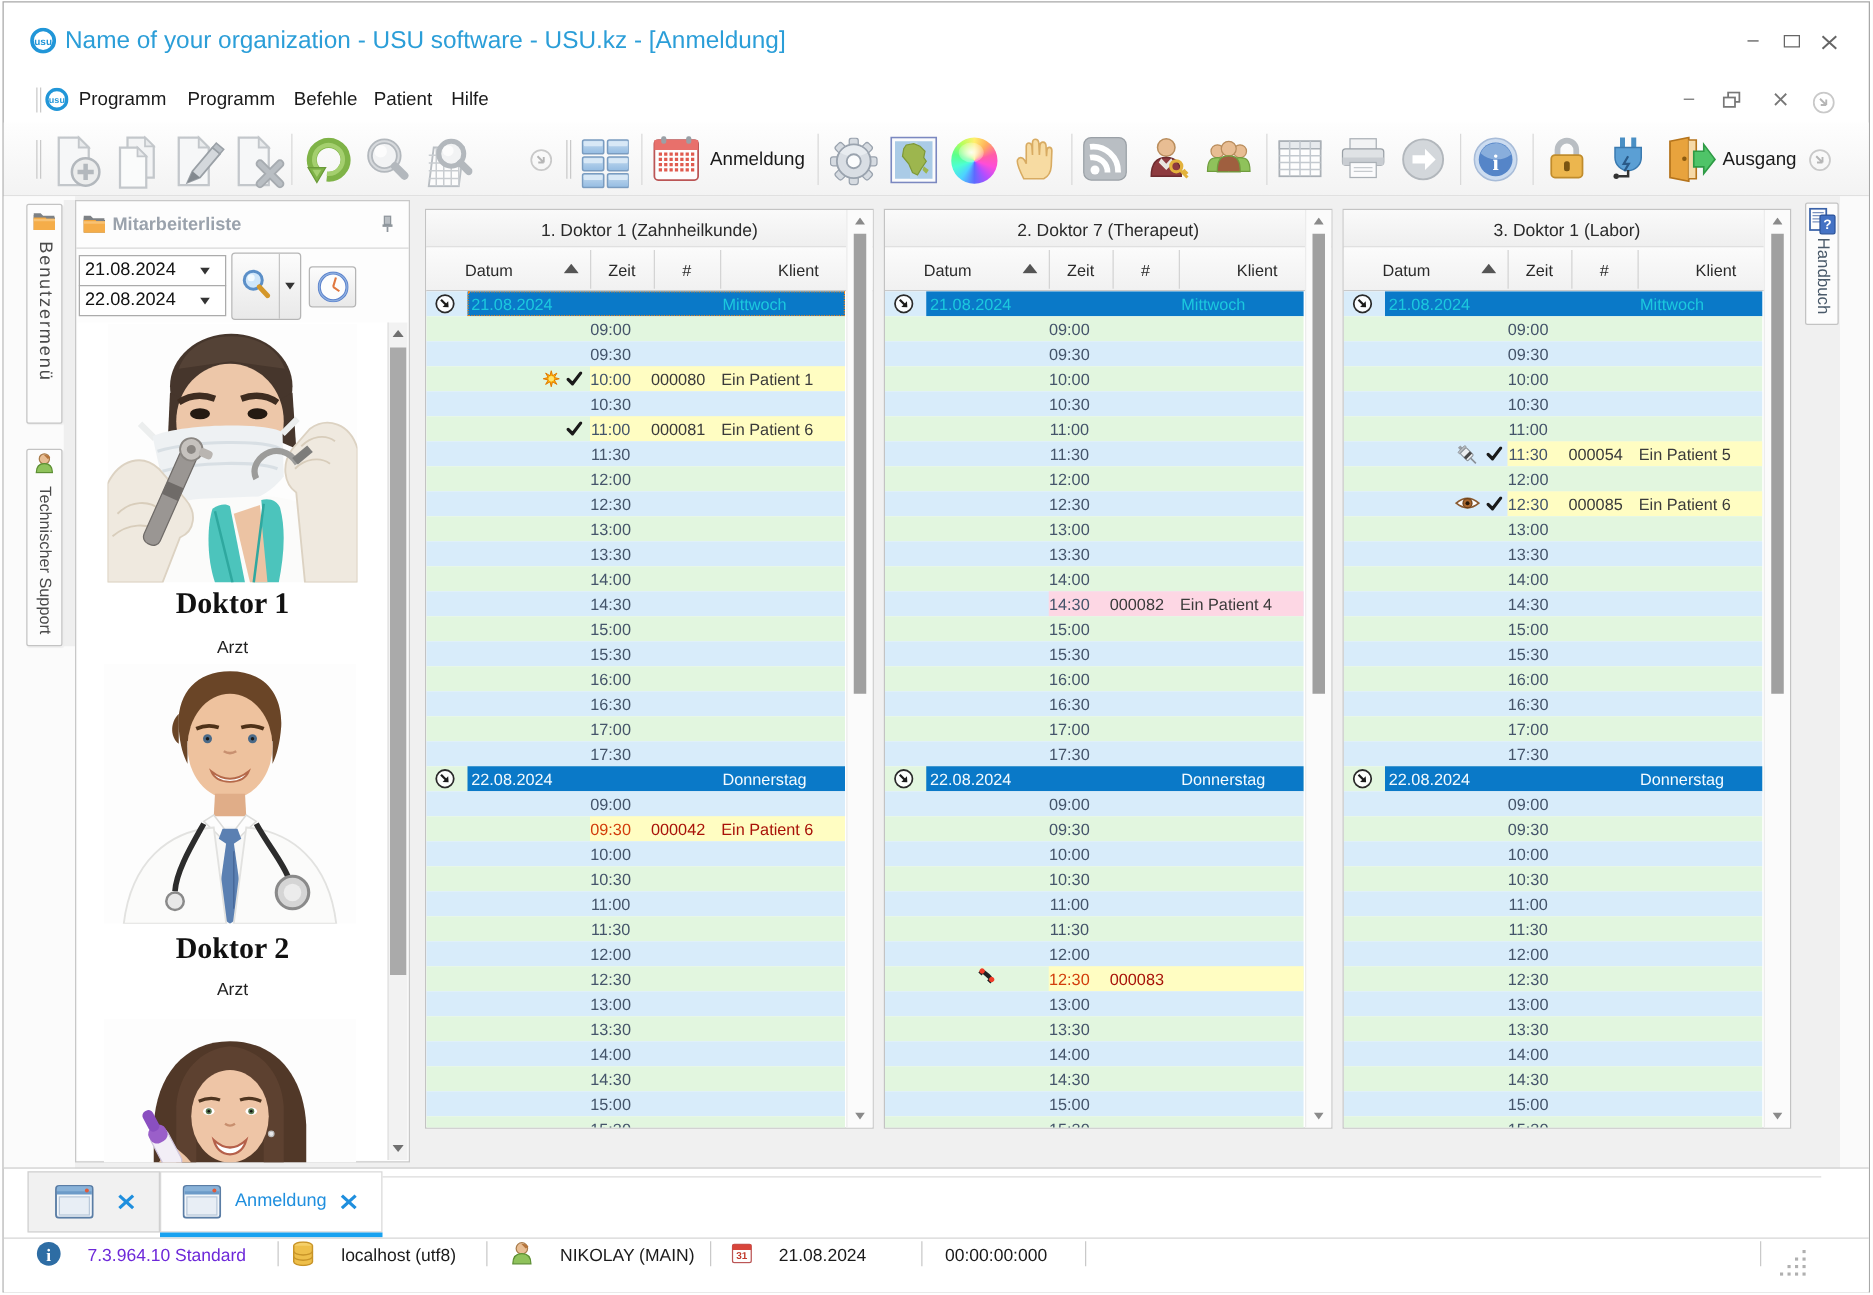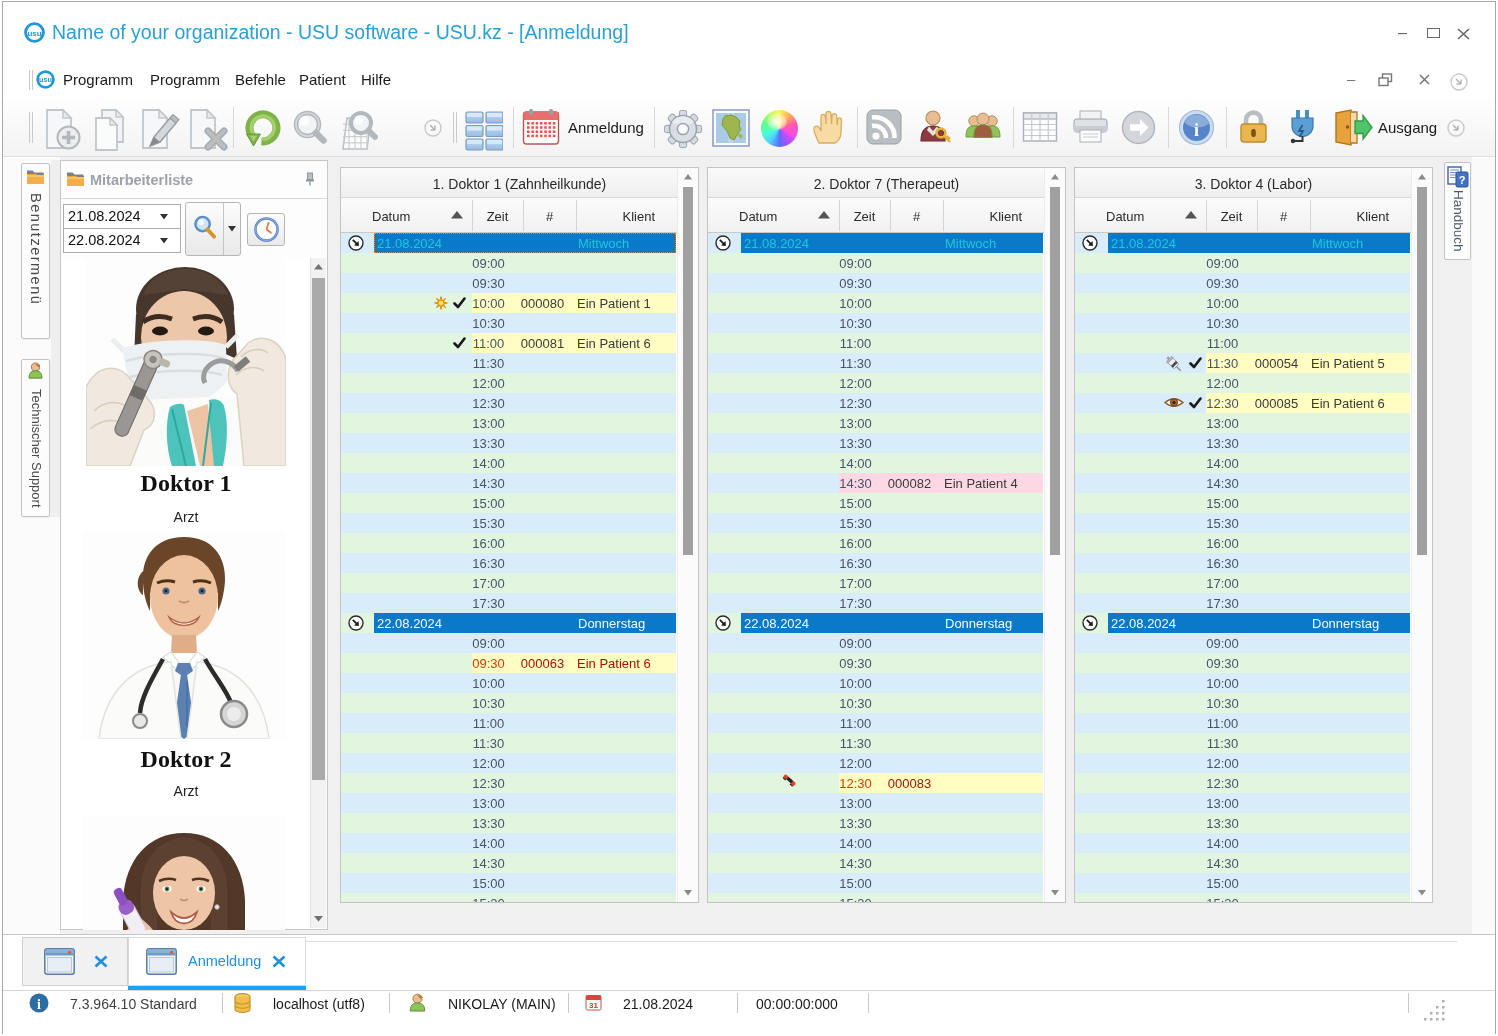--- a/index.html
+++ b/index.html
@@ -508,21 +508,21 @@
     <div class="txt" style="left:237px;top:383px;font-size:13px;color:#f4fbff">Donnerstag</div>
     <svg style="position:absolute;left:7px;top:382px" width="16" height="16" viewBox="0 0 16 16">
       <circle cx="8.0" cy="8.0" r="7.0" fill="rgba(255,255,255,0.9)" stroke="#2a2a2a" stroke-width="1.4"></circle>
       <path d="M4.8 4.8 L9.6 9.6" stroke="#1a1a1a" stroke-width="1.8" fill="none"></path>
       <path d="M10.88 10.88 L10.56 6.08 L6.08 10.56 Z" fill="#1a1a1a"></path>
     </svg>
     <div class="abs" style="left:0;top:400px;width:335px;height:20px;background:#d8ecfa"></div>
     <div class="txt" style="left:122px;top:403px;width:51px;text-align:center;font-size:13px;color:#44546a">09:00</div>
     <div class="abs" style="left:0;top:420px;width:335px;height:20px;background:#e2f6df"></div>
     <div class="abs" style="left:131px;top:420px;width:204px;height:20px;background:#fffdc2"></div>
-    <div class="txt" style="left:175px;top:423px;width:53px;text-align:center;font-size:13px;color:#a81208">000063</div>
+    <div class="txt" style="left:175px;top:423px;width:53px;text-align:center;font-size:13px;color:#a81208">000042</div>
     <div class="txt" style="left:236px;top:423px;font-size:13px;color:#a81208">Ein Patient 6</div>
     <div class="txt" style="left:122px;top:423px;width:51px;text-align:center;font-size:13px;color:#d23c0a">09:30</div>
     <div class="abs" style="left:0;top:440px;width:335px;height:20px;background:#d8ecfa"></div>
     <div class="txt" style="left:122px;top:443px;width:51px;text-align:center;font-size:13px;color:#44546a">10:00</div>
     <div class="abs" style="left:0;top:460px;width:335px;height:20px;background:#e2f6df"></div>
     <div class="txt" style="left:122px;top:463px;width:51px;text-align:center;font-size:13px;color:#44546a">10:30</div>
     <div class="abs" style="left:0;top:480px;width:335px;height:20px;background:#d8ecfa"></div>
     <div class="txt" style="left:122px;top:483px;width:51px;text-align:center;font-size:13px;color:#44546a">11:00</div>
     <div class="abs" style="left:0;top:500px;width:335px;height:20px;background:#e2f6df"></div>
     <div class="txt" style="left:122px;top:503px;width:51px;text-align:center;font-size:13px;color:#44546a">11:30</div>
@@ -665,21 +665,21 @@
 <div class="abs" style="left:1044px;top:168px;width:21px;height:734px;background:#fbfbfb;border-left:1px solid #ececec"></div>
 <svg style="position:absolute;left:1051px;top:174px" width="8" height="6" viewBox="0 0 8 6">
     <path d="M4 0 L8 5.5 L0 5.5 Z" fill="#8a8a8a"></path>
   </svg>
 <div class="abs" style="left:1050px;top:187px;width:10px;height:368px;background:#a0a0a0"></div>
 <svg style="position:absolute;left:1051px;top:890px" width="8" height="6" viewBox="0 0 8 6">
     <path d="M0 0 L8 0 L4 5.5 Z" fill="#8a8a8a"></path>
   </svg>
 <div class="abs" style="left:1074px;top:167px;width:359px;height:736px;background:#fff;border:1px solid #c3c3c3"></div>
 <div class="abs" style="left:1075px;top:168px;width:357px;height:30px;background:linear-gradient(#fafafa,#efefef);border-bottom:1px solid #d8d8d8"></div>
-<div class="txt" style="left:1074px;top:176px;width:359px;text-align:center;font-size:14px;color:#2a2a2a">3. Doktor 4 (Labor)</div>
+<div class="txt" style="left:1074px;top:176px;width:359px;text-align:center;font-size:14px;color:#2a2a2a">3. Doktor 1 (Labor)</div>
 <div class="abs" style="left:1075px;top:198px;width:357px;height:35px;background:linear-gradient(#fbfbfb,#f1f1f1);border-bottom:1px solid #c9c9c9"></div>
 <div class="abs" style="left:1206px;top:200px;width:1px;height:31px;background:#d4d4d4"></div>
 <div class="abs" style="left:1257px;top:200px;width:1px;height:31px;background:#d4d4d4"></div>
 <div class="abs" style="left:1310px;top:200px;width:1px;height:31px;background:#d4d4d4"></div>
 <div class="txt" style="left:1106px;top:209px;font-size:13px;color:#2a2a2a">Datum</div>
 <svg style="position:absolute;left:1185px;top:211px" width="12" height="8" viewBox="0 0 12 8">
     <path d="M6 0 L12 7.5 L0 7.5 Z" fill="#555"></path>
   </svg>
 <div class="txt" style="left:1206px;top:209px;width:51px;text-align:center;font-size:13px;color:#2a2a2a">Zeit</div>
 <div class="txt" style="left:1257px;top:209px;width:53px;text-align:center;font-size:13px;color:#2a2a2a">#</div>
@@ -832,21 +832,21 @@
 <div class="txt" style="left:188px;top:953px;font-size:14.5px;color:#1f8fde">Anmeldung</div>
 <svg style="position:absolute;left:272px;top:955px" width="14" height="13" viewBox="0 0 14 13">
     <path d="M1.5 1.5 L12.5 11.5 M12.5 1.5 L1.5 11.5" stroke="#1f8fde" stroke-width="2.6"></path>
   </svg>
 <div class="abs" style="left:128px;top:986px;width:178px;height:4px;background:#19a2f0"></div>
 <div class="abs" style="left:3px;top:990px;width:1492px;height:44px;background:#fff;border-top:1px solid #d6d6d6"></div>
 <svg style="position:absolute;left:29px;top:993px" width="20" height="20" viewBox="0 0 20 20">
     <circle cx="10" cy="10" r="9.5" fill="#2e6da4"></circle>
     <text x="10" y="15.5" font-size="14" font-weight="bold" font-family="Liberation Serif" fill="#fff" text-anchor="middle">i</text>
   </svg>
-<div class="txt" style="left:70px;top:996px;font-size:14px;color:#404040">7.3.964.10 Standard</div>
+<div class="txt" style="left:70px;top:996px;font-size:14px;color:#6d28d9">7.3.964.10 Standard</div>
 <div class="abs" style="left:222px;top:993px;width:1px;height:20px;background:#c9c9c9"></div>
 <svg style="position:absolute;left:234px;top:993px" width="17" height="20" viewBox="0 0 17 20">
     <ellipse cx="8.5" cy="3.6" rx="7.5" ry="3" fill="#f5d06a" stroke="#c89428" stroke-width="1.2"></ellipse>
     <path d="M1 3.6 L1 16.4 A7.5 3 0 0 0 16 16.4 L16 3.6" fill="#eebf4a" stroke="#c89428" stroke-width="1.2"></path>
     <path d="M1 8 A7.5 3 0 0 0 16 8 M1 12.2 A7.5 3 0 0 0 16 12.2" fill="none" stroke="#c89428" stroke-width="1.1"></path>
   </svg>
 <div class="txt" style="left:273px;top:996px;font-size:14px;color:#1a1a1a">localhost (utf8)</div>
 <div class="abs" style="left:389px;top:993px;width:1px;height:20px;background:#c9c9c9"></div>
 <svg style="position:absolute;left:408px;top:993px" width="19" height="19" viewBox="0 0 19 19">
     <circle cx="9.5" cy="5.7" r="4.56" fill="#e8bd93" stroke="#a97c4c"></circle>

